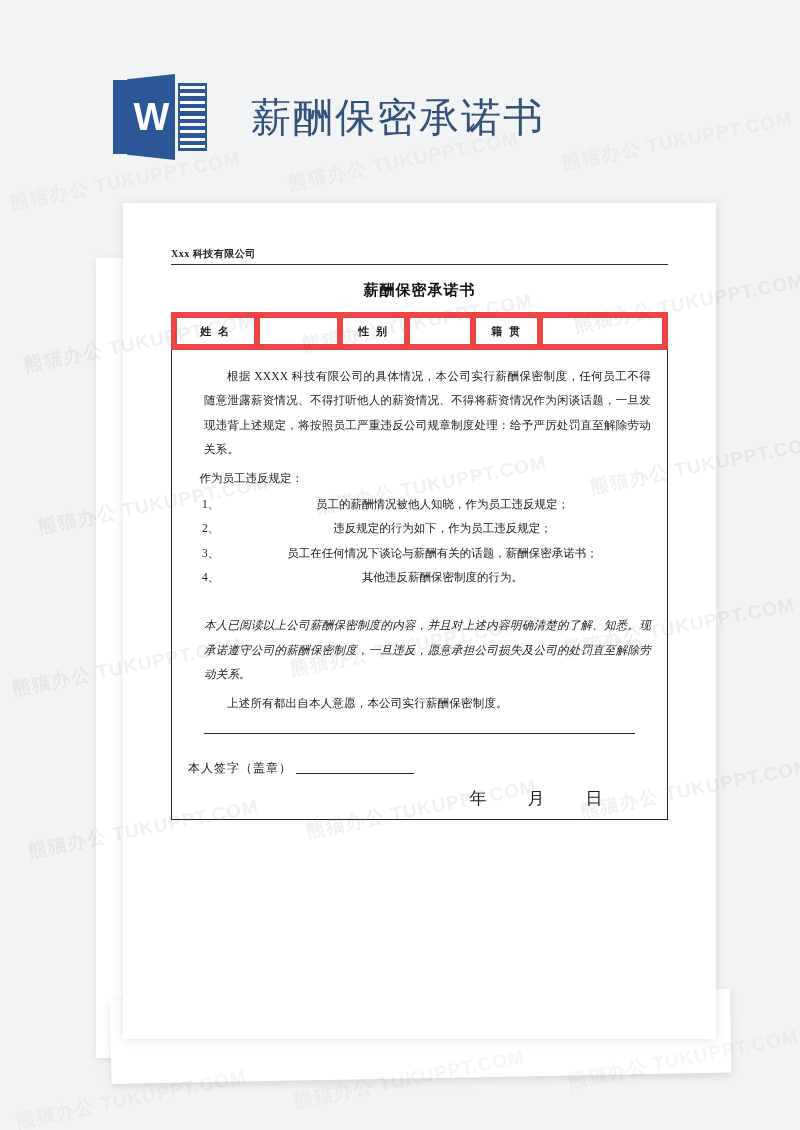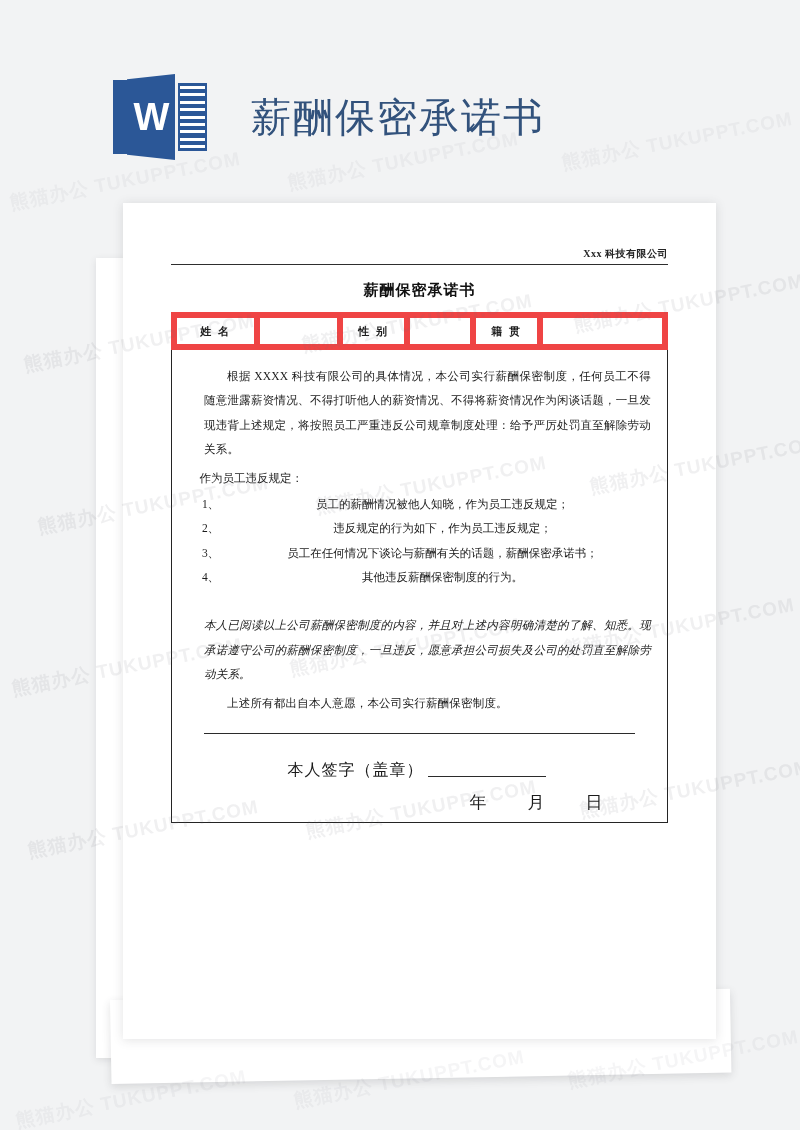--- a/index.html
+++ b/index.html
@@ -83,21 +83,20 @@
   }
 
   
   .page-inner{
     position:absolute;left:123px;top:203px;width:593px;height:836px;
     z-index:40;box-sizing:border-box;
     padding:44px 48px 0 48px;
     color:#1d1d1d;
   }
   .company-line{
-    text-align:right;
     font-size:10px;font-weight:700;letter-spacing:.5px;
     color:#242424;
     padding-bottom:3px;
   }
   .hdr-rule{
     border-bottom:1.4px solid #2e2e2e;
     margin:0 0 16px 0;
   }
   .page-title{
     text-align:center;font-size:15px;font-weight:700;
@@ -139,21 +138,21 @@
   }
   .list li .num{width:46px;flex:none;padding-left:14px;box-sizing:border-box;}
   .list li .txt{flex:1;text-align:center;}
   .spacer{height:22px;}
 
   .sig-rule{
     border-bottom:1.4px solid #2b2b2b;
     margin:18px 16px 26px 16px;
   }
   .sig-line{
-    text-align:center;font-size:16px;letter-spacing:1px;
+    text-align:left;font-size:12px;letter-spacing:1px;
     padding-right:6px;margin-bottom:10px;color:#1b1b1b;
   }
   .sig-line .underline{
     display:inline-block;width:118px;border-bottom:1.2px solid #2b2b2b;
     margin-left:4px;vertical-align:-2px;
   }
   .date-line{
     text-align:right;font-size:17px;color:#1b1b1b;padding-right:28px;
   }
   .date-line span{display:inline-block;width:58px;text-align:center;}

